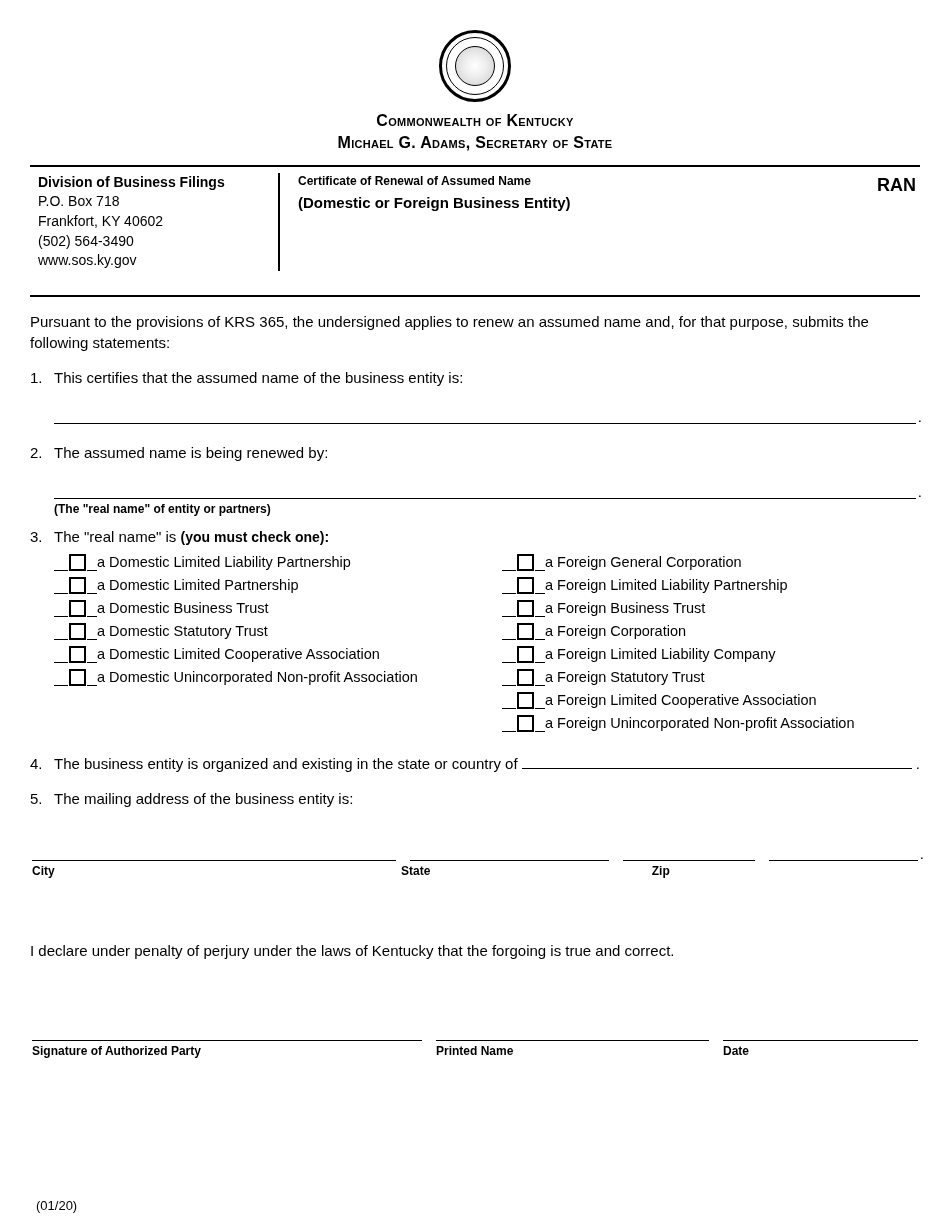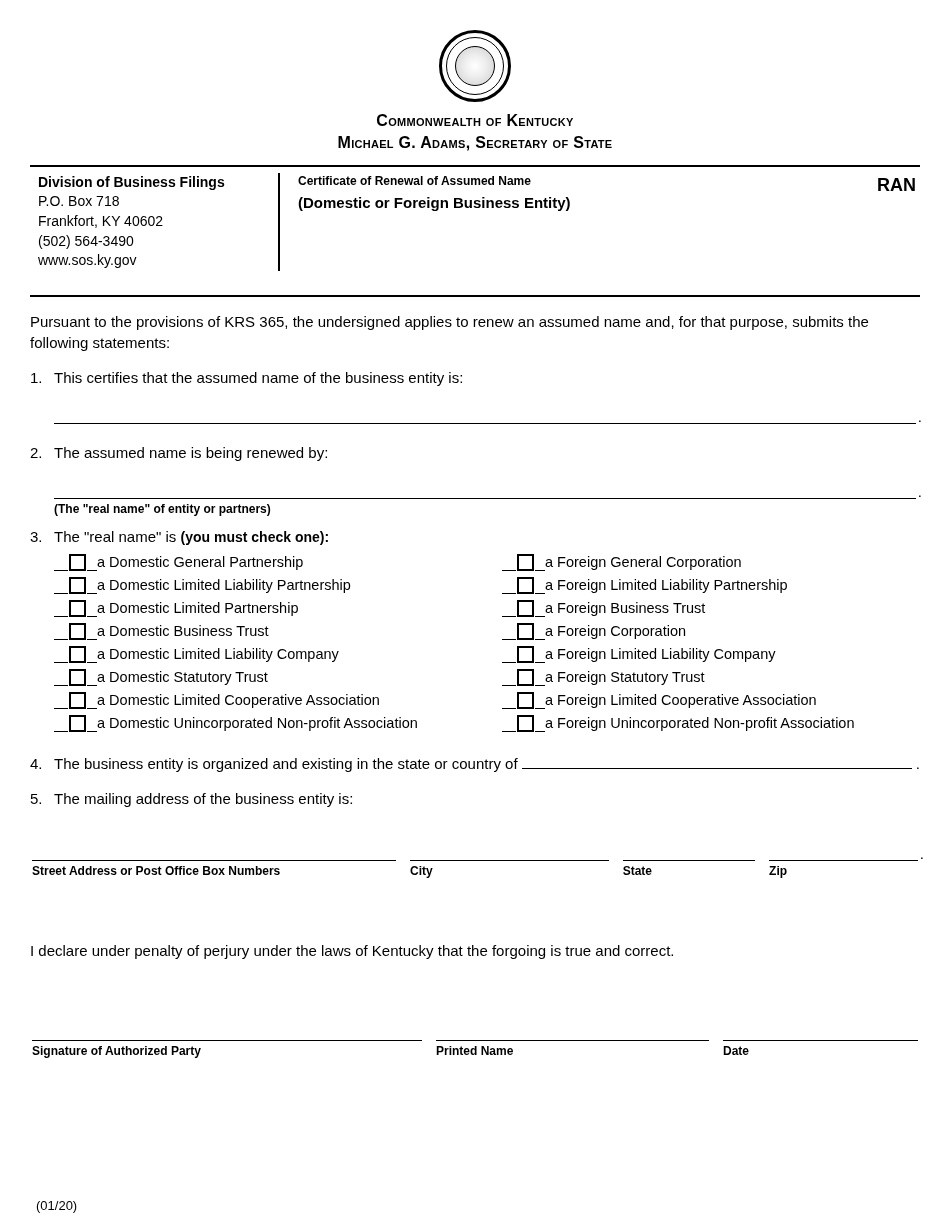--- a/index.html
+++ b/index.html
@@ -223,45 +223,33 @@
       <span>The "real name" is </span><span class="bold-note">(you must check one):</span>
     </div>
   </div>
 
   <div class="checkbox-cols">
     <div class="check-col">
       <div class="check-row">
           <div class="lead-line"></div>
           <div class="checkbox"></div>
           <div class="trail-line"></div>
-          <span class="check-label">a Domestic General Partnership</span>
-        </div>
-      <div class="check-row">
-          <div class="lead-line"></div>
-          <div class="checkbox"></div>
-          <div class="trail-line"></div>
           <span class="check-label">a Domestic Limited Liability Partnership</span>
         </div>
       <div class="check-row">
           <div class="lead-line"></div>
           <div class="checkbox"></div>
           <div class="trail-line"></div>
           <span class="check-label">a Domestic Limited Partnership</span>
         </div>
       <div class="check-row">
           <div class="lead-line"></div>
           <div class="checkbox"></div>
           <div class="trail-line"></div>
           <span class="check-label">a Domestic Business Trust</span>
-        </div>
-      <div class="check-row">
-          <div class="lead-line"></div>
-          <div class="checkbox"></div>
-          <div class="trail-line"></div>
-          <span class="check-label">a Domestic Limited Liability Company</span>
         </div>
       <div class="check-row">
           <div class="lead-line"></div>
           <div class="checkbox"></div>
           <div class="trail-line"></div>
           <span class="check-label">a Domestic Statutory Trust</span>
         </div>
       <div class="check-row">
           <div class="lead-line"></div>
           <div class="checkbox"></div>
@@ -341,21 +329,20 @@
     <div class="item-body">The mailing address of the business entity is:</div>
   </div>
 
   <div class="addr-row">
     <div class="addr-field addr-street"></div>
     <div class="addr-field addr-city"></div>
     <div class="addr-field addr-state"></div>
     <div class="addr-field addr-zip"></div>
   </div>
   <div class="addr-labels">
-    <div class="al-street">Street Address or Post Office Box Numbers</div>
     <div class="al-city">City</div>
     <div class="al-state">State</div>
     <div class="al-zip">Zip</div>
   </div>
 
 </div>
 
 <div class="declaration">I declare under penalty of perjury under the laws of Kentucky that the forgoing is true and correct.</div>
 
 <div class="sig-row">

